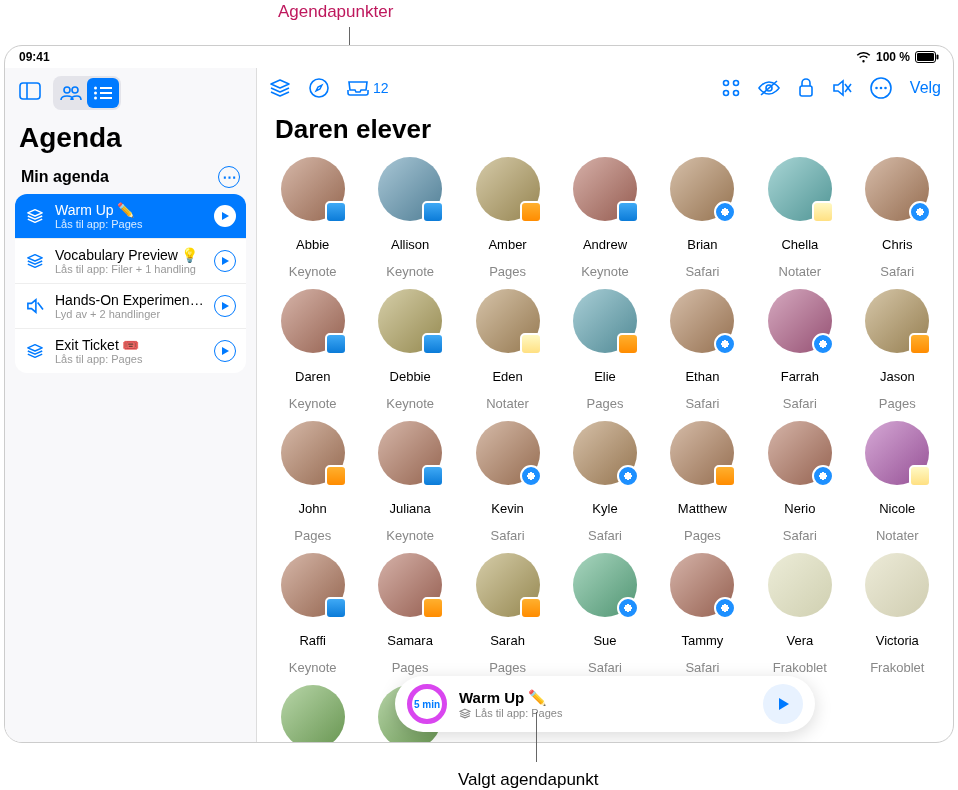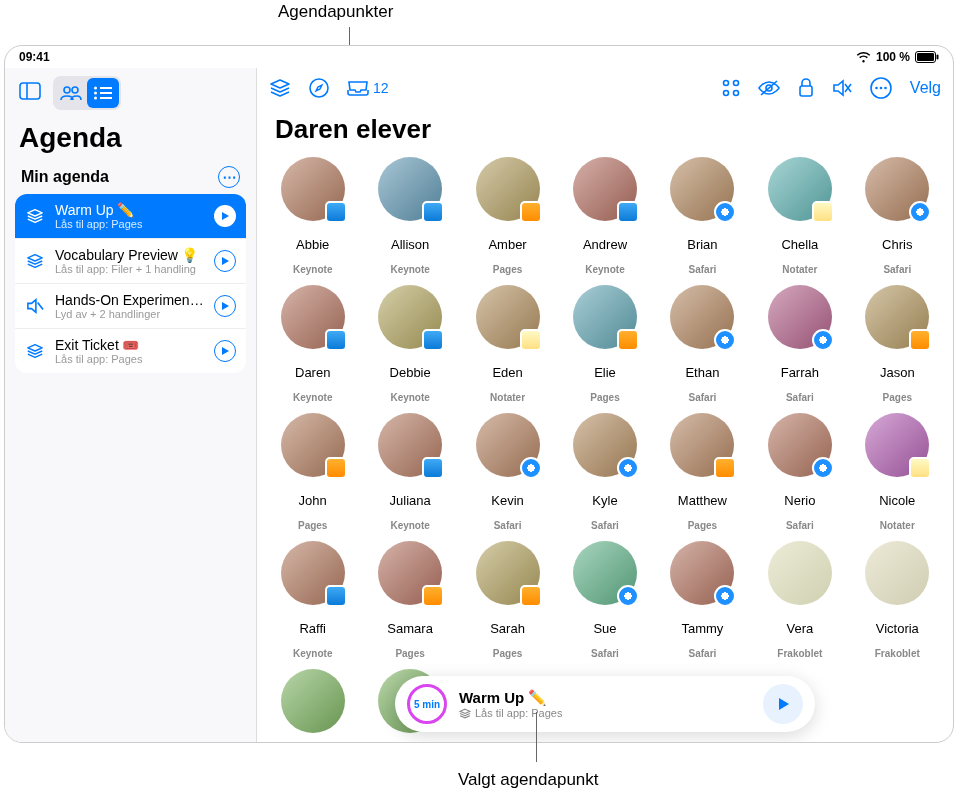--- a/index.html
+++ b/index.html
@@ -1,18 +1,18 @@
 <!DOCTYPE html>
 <html><head>
 <meta charset="utf-8">
 <style>
 * { box-sizing: border-box; margin: 0; padding: 0; }
 body { font-family: -apple-system, BlinkMacSystemFont, "Helvetica Neue", sans-serif; background: #fff; width: 958px; height: 790px; position: relative; overflow: hidden; }
 
-.callout-top { position: absolute; top: 2px; left: 278px; font-size: 17px; color: #000000; }
+.callout-top { position: absolute; top: 2px; left: 278px; font-size: 17px; color: #be185d; }
 .callout-line-top { position: absolute; top: 27px; left: 260px; width: 90px; height: 290px; border-right: 1px solid #666; border-bottom: 1px solid #666; }
 .callout-bottom { position: absolute; bottom: 0; left: 458px; font-size: 17px; color: #000; }
 .callout-line-bottom { position: absolute; bottom: 28px; left: 536px; width: 1px; height: 50px; background: #666; }
 
 .device { position: absolute; top: 45px; left: 4px; width: 950px; height: 698px; border: 1px solid #ccc; border-radius: 18px; overflow: hidden; background: #fff; display: flex; flex-direction: column; }
 
 .status-bar { height: 22px; display: flex; justify-content: space-between; align-items: center; padding: 0 14px; font-size: 12px; font-weight: 600; }
 .status-right { display: flex; align-items: center; gap: 5px; }
 .wifi-icon, .battery-icon { display: inline-flex; }
 
@@ -57,24 +57,24 @@
 .student-grid { display: grid; grid-template-columns: repeat(7, 1fr); gap: 10px 6px; }
 .student { display: flex; flex-direction: column; align-items: center; position: relative; gap: 12px; }
 .avatar { width: 64px; height: 64px; border-radius: 50%; background: linear-gradient(135deg, #d0d0d0, #a0a0a0); position: relative; }
 .avatar.offline { opacity: 0.45; }
 .app-badge { position: absolute; bottom: -2px; right: -2px; width: 22px; height: 22px; border-radius: 5px; border: 2px solid #fff; }
 .badge-keynote { background: linear-gradient(#3fa9f5, #0b7bd8); }
 .badge-safari { background: radial-gradient(circle, #fff 28%, #1e90ff 30%); border-radius: 50%; }
 .badge-pages { background: linear-gradient(#ffb02e, #ff8c00); }
 .badge-notes { background: linear-gradient(#fff9c4, #ffe082); }
 .s-name { font-size: 13px; margin-top: 4px; }
-.s-app { font-size: 10px; color: #888; font-weight: bold; }
+.s-app { font-size: 13px; color: #888; }
 
 .player { position: absolute; bottom: 10px; left: 50%; transform: translateX(-50%); width: 420px; background: #fff; border-radius: 28px; box-shadow: 0 4px 18px rgba(0,0,0,0.15); display: flex; align-items: center; padding: 8px 12px; gap: 12px; }
-.timer-ring { width: 40px; height: 40px; border-radius: 50%; border: 3px solid #d946ef; display: flex; align-items: center; justify-content: center; font-size: 10px; color: #007aff; font-weight: 600; }
+.timer-ring { width: 40px; height: 40px; border-radius: 50%; border: 5px solid #d946ef; display: flex; align-items: center; justify-content: center; font-size: 10px; color: #007aff; font-weight: 600; }
 .player-body { flex: 1; }
 .player-title { font-size: 15px; font-weight: 600; }
 .player-sub { font-size: 11px; color: #888; display: flex; align-items: center; gap: 4px; }
 .player-play { width: 40px; height: 40px; border-radius: 50%; background: #e8f2ff; color: #007aff; display: flex; align-items: center; justify-content: center; }
 
 svg { display: block; }
 </style>
 </head>
 <body>
 

